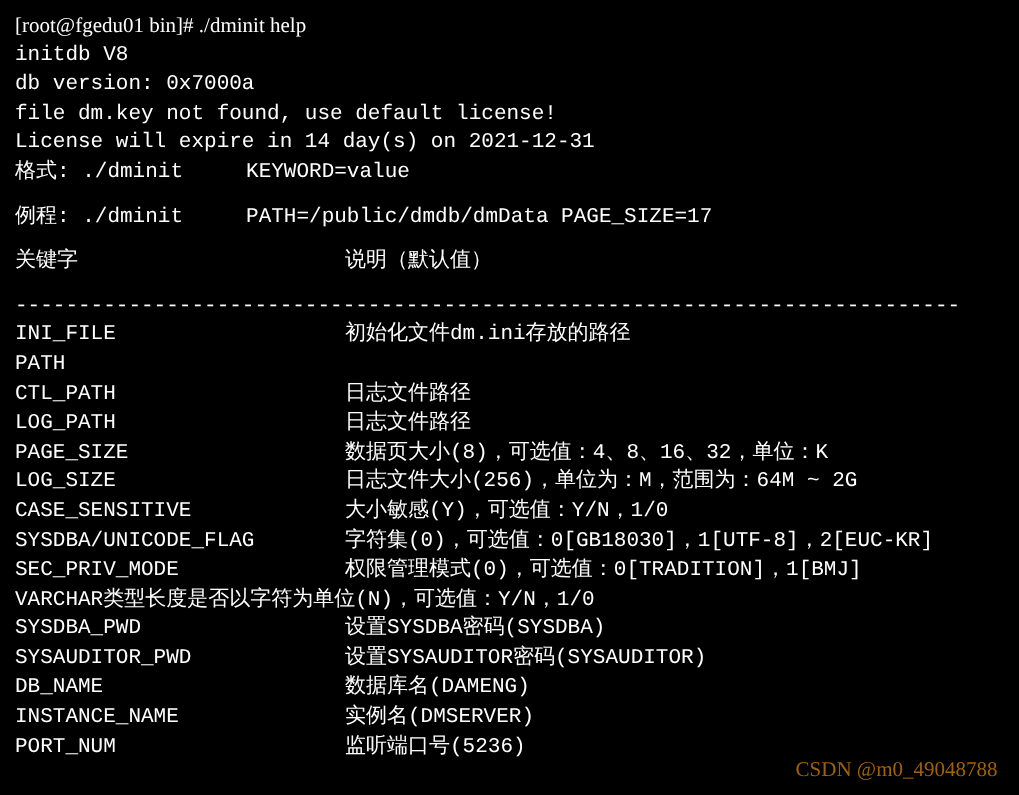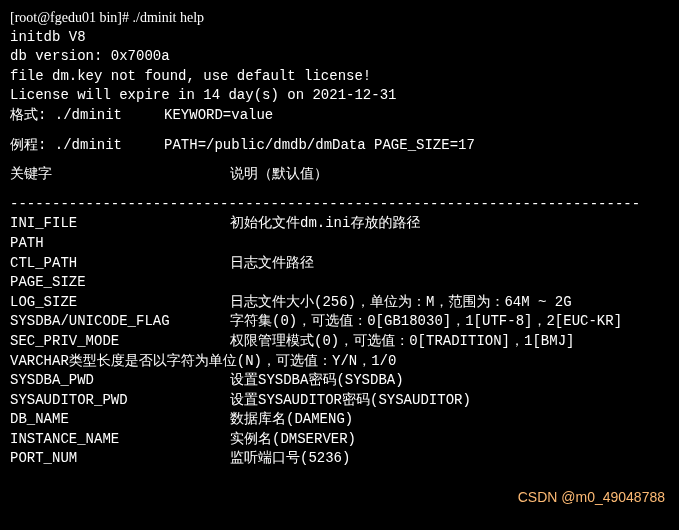--- a/index.html
+++ b/index.html
@@ -40,24 +40,24 @@
     .col-desc {
       flex: 1;
     }
     .divider {
       color: #fff;
       white-space: pre;
       overflow: hidden;
     }
     .watermark {
       position: absolute;
-      bottom: 22px;
+      bottom: 6px;
       right: 14px;
-      color: #fdba74;
-      font-family: Liberation Sans, sans-serif;
+      color: #a16207;
+      font-family: Liberation Serif, serif;
       font-size: 14px;
     }
   </style>
 </head>
 <body>
 
 <div class="prompt-line">[root@fgedu01 bin]# ./dminit help</div>
 <div class="output-line">initdb V8</div>
 <div class="output-line">db version: 0x7000a</div>
 <div class="output-line">file dm.key not found, use default license!</div>
@@ -70,22 +70,24 @@
   <div class="col-key">关键字</div>
   <div class="col-desc">说明（默认值）</div>
 </div>
 <div class="spacer"></div>
 <div class="divider">---------------------------------------------------------------------------</div>
 
 <div id="params-container">
     <div class="table-row"><div class="col-key">INI_FILE</div><div class="col-desc">初始化文件dm.ini存放的路径</div></div>
     <div class="table-row"><div class="col-key">PATH</div></div>
     <div class="table-row"><div class="col-key">CTL_PATH</div><div class="col-desc">日志文件路径</div></div>
-    <div class="table-row"><div class="col-key">PAGE_SIZE</div></div>
+    <div class="table-row"><div class="col-key">LOG_PATH</div><div class="col-desc">日志文件路径</div></div>
+    <div class="table-row"><div class="col-key">PAGE_SIZE</div><div class="col-desc">数据页大小(8)，可选值：4、8、16、32，单位：K</div></div>
     <div class="table-row"><div class="col-key">LOG_SIZE</div><div class="col-desc">日志文件大小(256)，单位为：M，范围为：64M ~ 2G</div></div>
+    <div class="table-row"><div class="col-key">CASE_SENSITIVE</div><div class="col-desc">大小敏感(Y)，可选值：Y/N，1/0</div></div>
     <div class="table-row"><div class="col-key">SYSDBA/UNICODE_FLAG</div><div class="col-desc">字符集(0)，可选值：0[GB18030]，1[UTF-8]，2[EUC-KR]</div></div>
     <div class="table-row"><div class="col-key">SEC_PRIV_MODE</div><div class="col-desc">权限管理模式(0)，可选值：0[TRADITION]，1[BMJ]</div></div>
     <div class="table-row"><div class="col-desc">VARCHAR类型长度是否以字符为单位(N)，可选值：Y/N，1/0</div></div>
     <div class="table-row"><div class="col-key">SYSDBA_PWD</div><div class="col-desc">设置SYSDBA密码(SYSDBA)</div></div>
     <div class="table-row"><div class="col-key">SYSAUDITOR_PWD</div><div class="col-desc">设置SYSAUDITOR密码(SYSAUDITOR)</div></div>
     <div class="table-row"><div class="col-key">DB_NAME</div><div class="col-desc">数据库名(DAMENG)</div></div>
     <div class="table-row"><div class="col-key">INSTANCE_NAME</div><div class="col-desc">实例名(DMSERVER)</div></div>
     <div class="table-row"><div class="col-key">PORT_NUM</div><div class="col-desc">监听端口号(5236)</div></div>
   </div>
 

